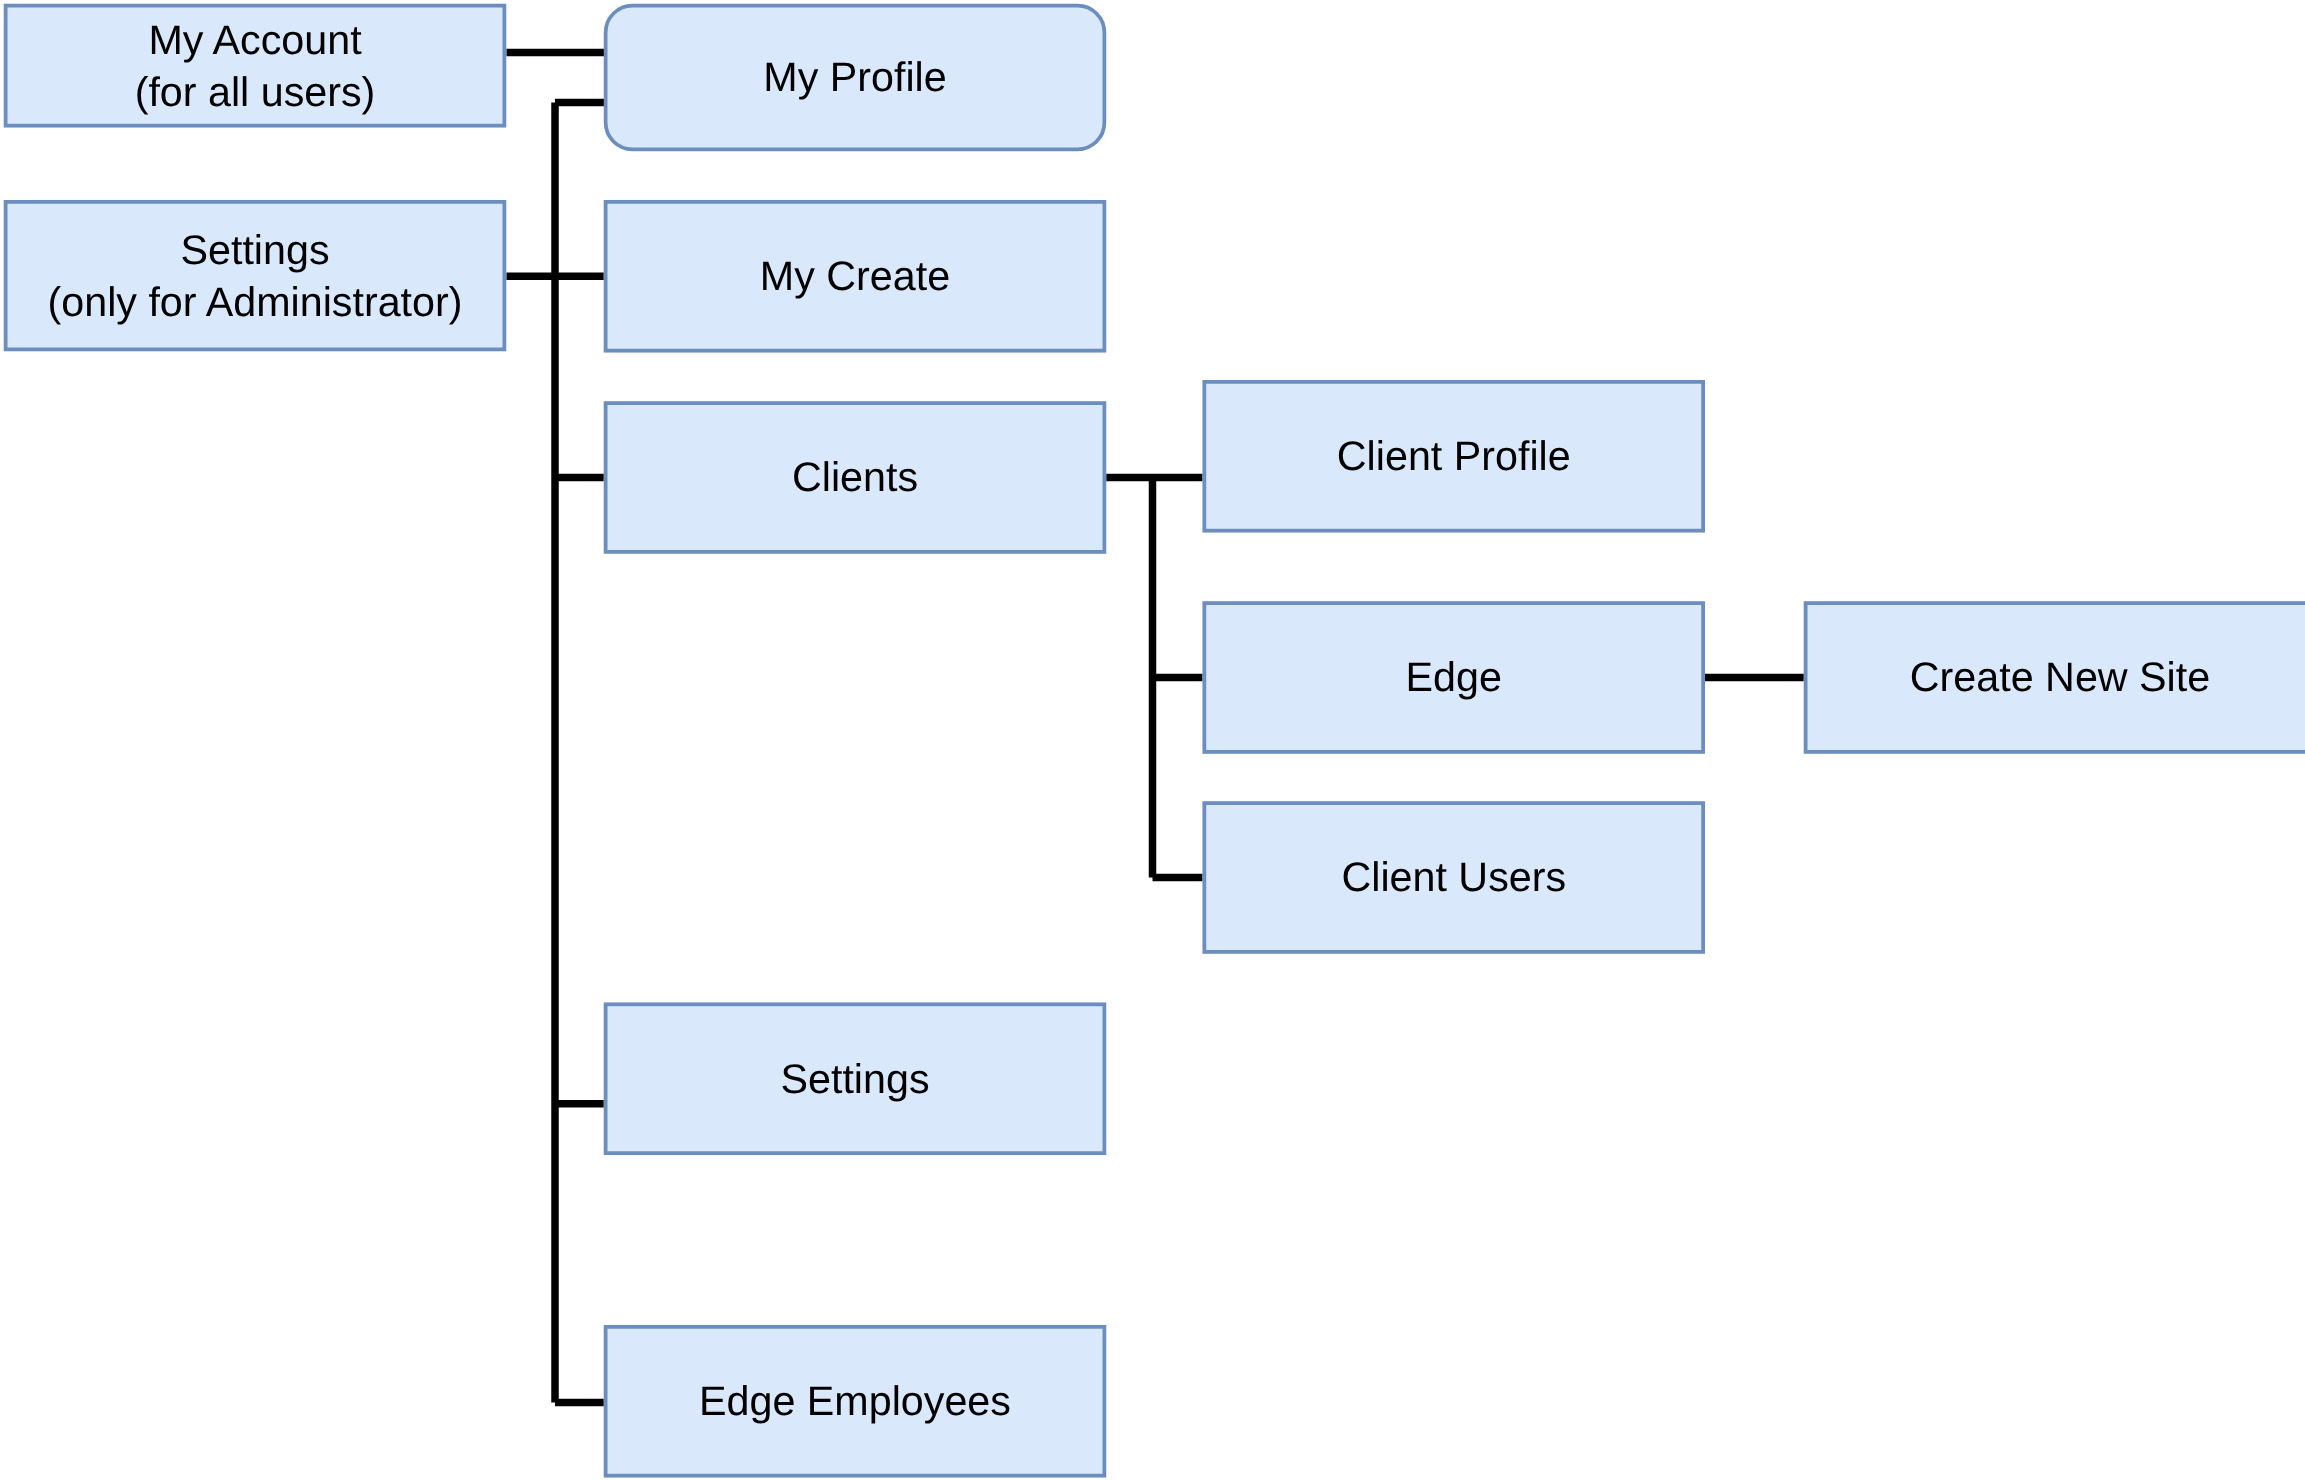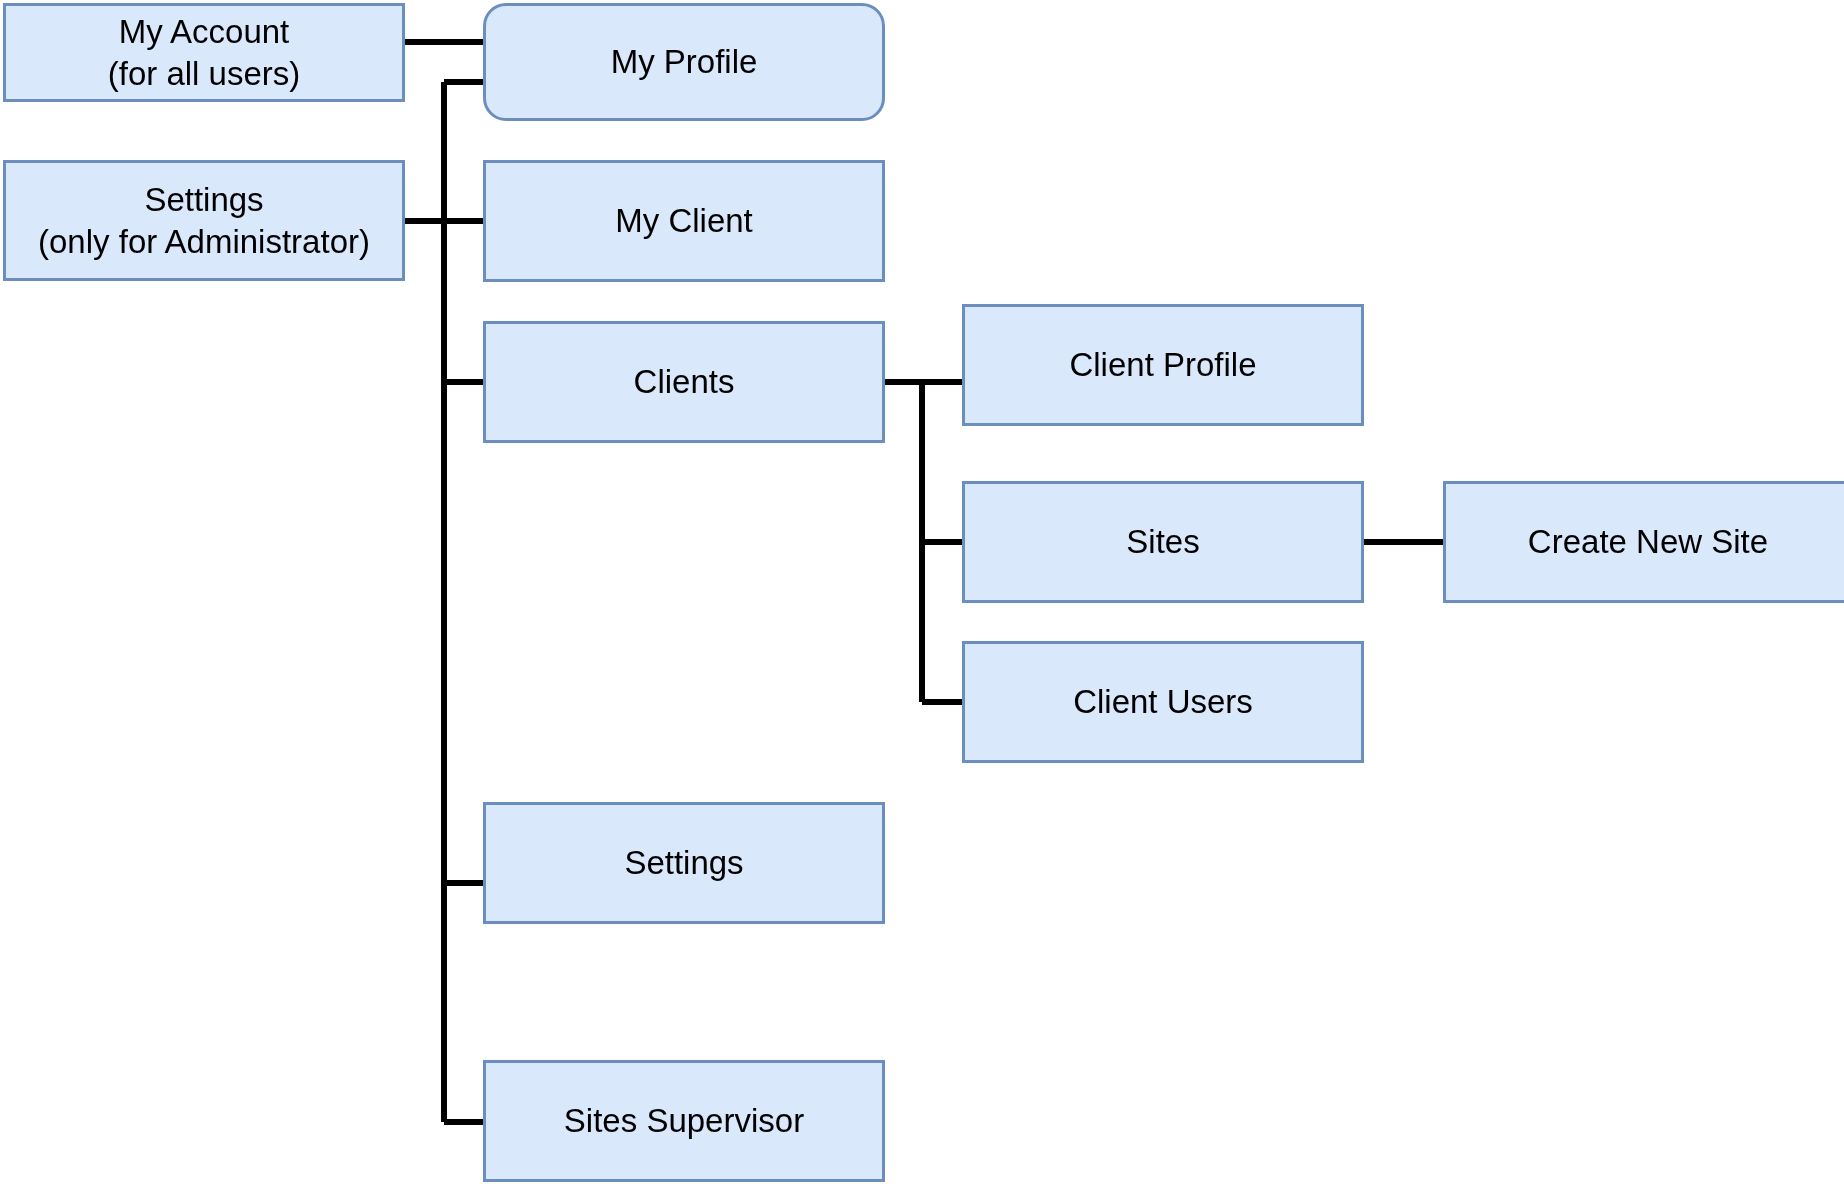--- a/index.html
+++ b/index.html
@@ -87,29 +87,29 @@
   </svg>
 
   <div class="node" style="left:3px; top:3px; width:402px; height:99px;">My Account
 (for all users)</div>
 
   <div class="node" style="left:3px; top:160px; width:402px; height:121px;text-align:center;">Settings
 (only for Administrator)</div>
 
   <div class="node" style="left:483px; top:3px; width:402px; height:118px;border-radius:23px;">My Profile</div>
 
-  <div class="node" style="left:483px; top:160px; width:402px; height:122px;">My Client</div>
+  <div class="node" style="left:483px; top:160px; width:402px; height:122px;">My Create</div>
 
   <div class="node" style="left:483px; top:321px; width:402px; height:122px;">Clients</div>
 
   <div class="node" style="left:483px; top:802px; width:402px; height:122px;">Settings</div>
 
-  <div class="node" style="left:483px; top:1060px; width:402px; height:122px;">Sites Supervisor</div>
+  <div class="node" style="left:483px; top:1060px; width:402px; height:122px;">Edge Employees</div>
 
   <div class="node" style="left:962px; top:304px; width:402px; height:122px;">Client Profile</div>
 
-  <div class="node" style="left:962px; top:481px; width:402px; height:122px;">Sites</div>
+  <div class="node" style="left:962px; top:481px; width:402px; height:122px;">Edge</div>
 
   <div class="node" style="left:962px; top:641px; width:402px; height:122px;">Client Users</div>
 
   <div class="node" style="left:1443px; top:481px; width:410px; height:122px;">Create New Site</div>
 
 </div>
 
 </body></html>

